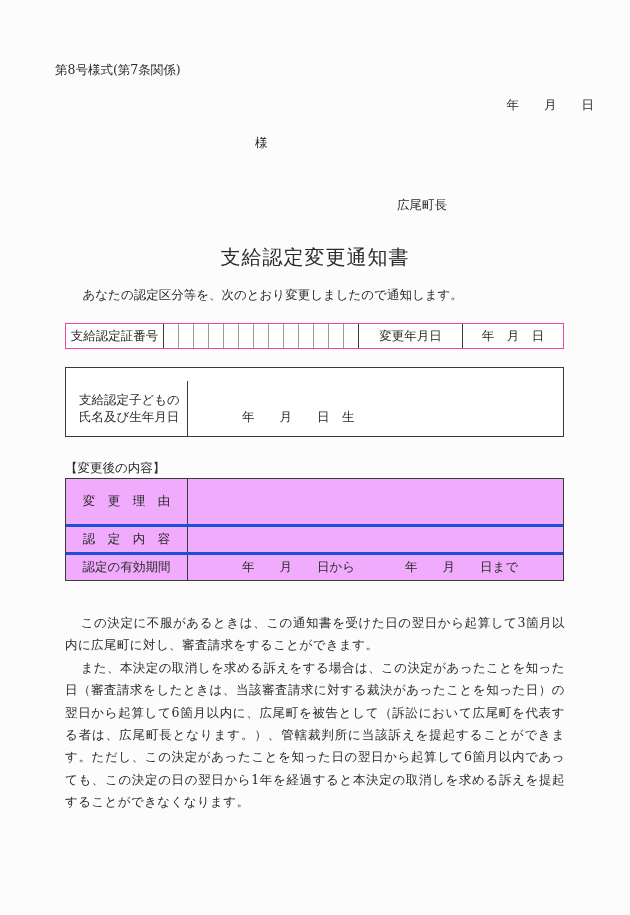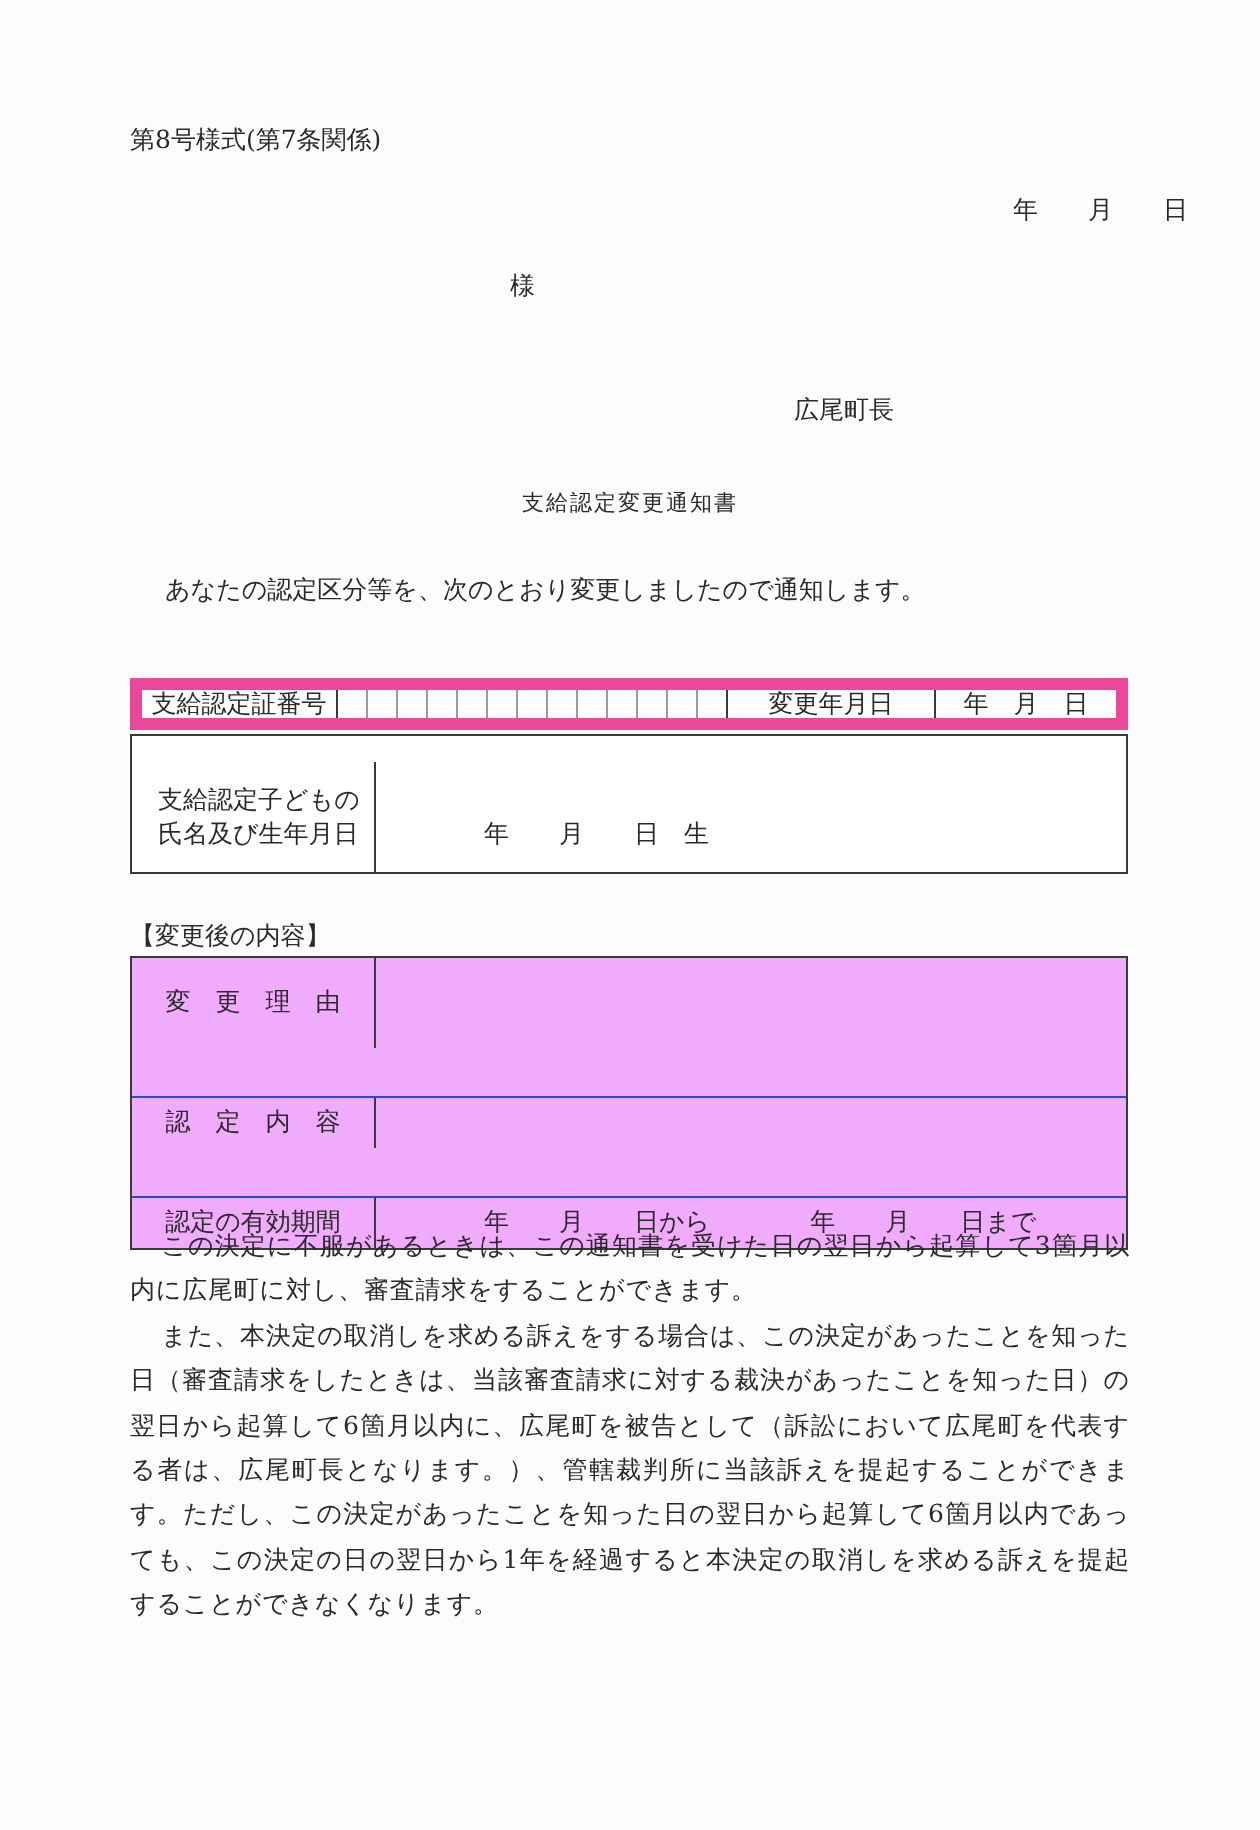--- a/index.html
+++ b/index.html
@@ -5,31 +5,31 @@
   html,body { margin:0; padding:0; }
   body {
     width:630px; height:915px;
     background:#fcfcfc;
     font-family:"DejaVu Serif","Liberation Serif",serif;
     color:#2a2a2a;
     font-size:12.5px;
   }
   .page { position:relative; width:630px; height:915px; overflow:hidden; }
 
-  .form-number { position:absolute; left:65px; top:62px; }
+  .form-number { position:absolute; left:55px; top:62px; }
   .date-line   { position:absolute; right:36px; top:97px; }
   .addressee   { position:absolute; left:255px; top:135px; }
   .issuer      { position:absolute; left:397px; top:197px; }
   .doc-title   { position:absolute; left:0; right:0; top:244px;
-                 text-align:center; font-size:11px; letter-spacing:1px;font-family:Liberation Mono, monospace; }
+                 text-align:center; font-size:20px; letter-spacing:1px;font-family:Liberation Mono, monospace; }
   .intro       { position:absolute; left:65px; top:287px; text-indent:1.4em; }
 
   
-  .table1 { position:absolute; left:65px; top:339px; width:499px; height:26px;
-            display:flex; border:6px solid #ec4899; box-sizing:border-box; background:#fff; }
+  .table1 { position:absolute; left:65px; top:323px; width:499px; height:26px;
+            display:flex; border:1px solid #ec4899; box-sizing:border-box; background:#fff; }
   .t1-label { width:97px; border-right:1px solid #3a3a3a;
               display:flex; align-items:center; justify-content:center; }
   .t1-cells { width:194px; display:flex; border-right:1px solid #3a3a3a; }
   .digit-cell { flex:1; border-right:1px solid #9a9a9a; }
   .digit-cell:last-child { border-right:none; }
   .t1-date-label { width:103px; border-right:1px solid #3a3a3a;
                    display:flex; align-items:center; justify-content:center; }
   .t1-date-value { flex:1; display:flex; align-items:center; justify-content:center; }
 
   
@@ -39,21 +39,21 @@
               padding:11px 0 10px 13px; display:flex; flex-direction:column;
               justify-content:space-between; }
   .t2-value { flex:1; position:relative; }
   .t2-birth { position:absolute; left:54px; bottom:10px; }
 
   
   .heading2 { position:absolute; left:65px; top:460px; }
   .table3 { position:absolute; left:65px; top:478px; width:499px;
             border:1px solid #3a3a3a; box-sizing:border-box; background:#f0abfc; }
   .t3-row { display:flex; }
-  .t3-row + .t3-row { border-top:1px solid #1d4ed8;margin-top:24px; }
+  .t3-row + .t3-row { border-top:3px solid #1d4ed8; }
   .t3-row.tall { height:45px; }
   .t3-row.short { height:25px; }
   .t3-label { width:122px; border-right:1px solid #3a3a3a; box-sizing:border-box;
               display:flex; align-items:center; justify-content:center; }
   .t3-value { flex:1; display:flex; align-items:center; padding-left:54px; box-sizing:border-box; }
 
   
   .notes { position:absolute; left:65px; top:612px; width:500px; }
   .notes p { margin:0; text-indent:1.25em; text-align:justify;
              line-height:22.4px; letter-spacing:0.4px; }

